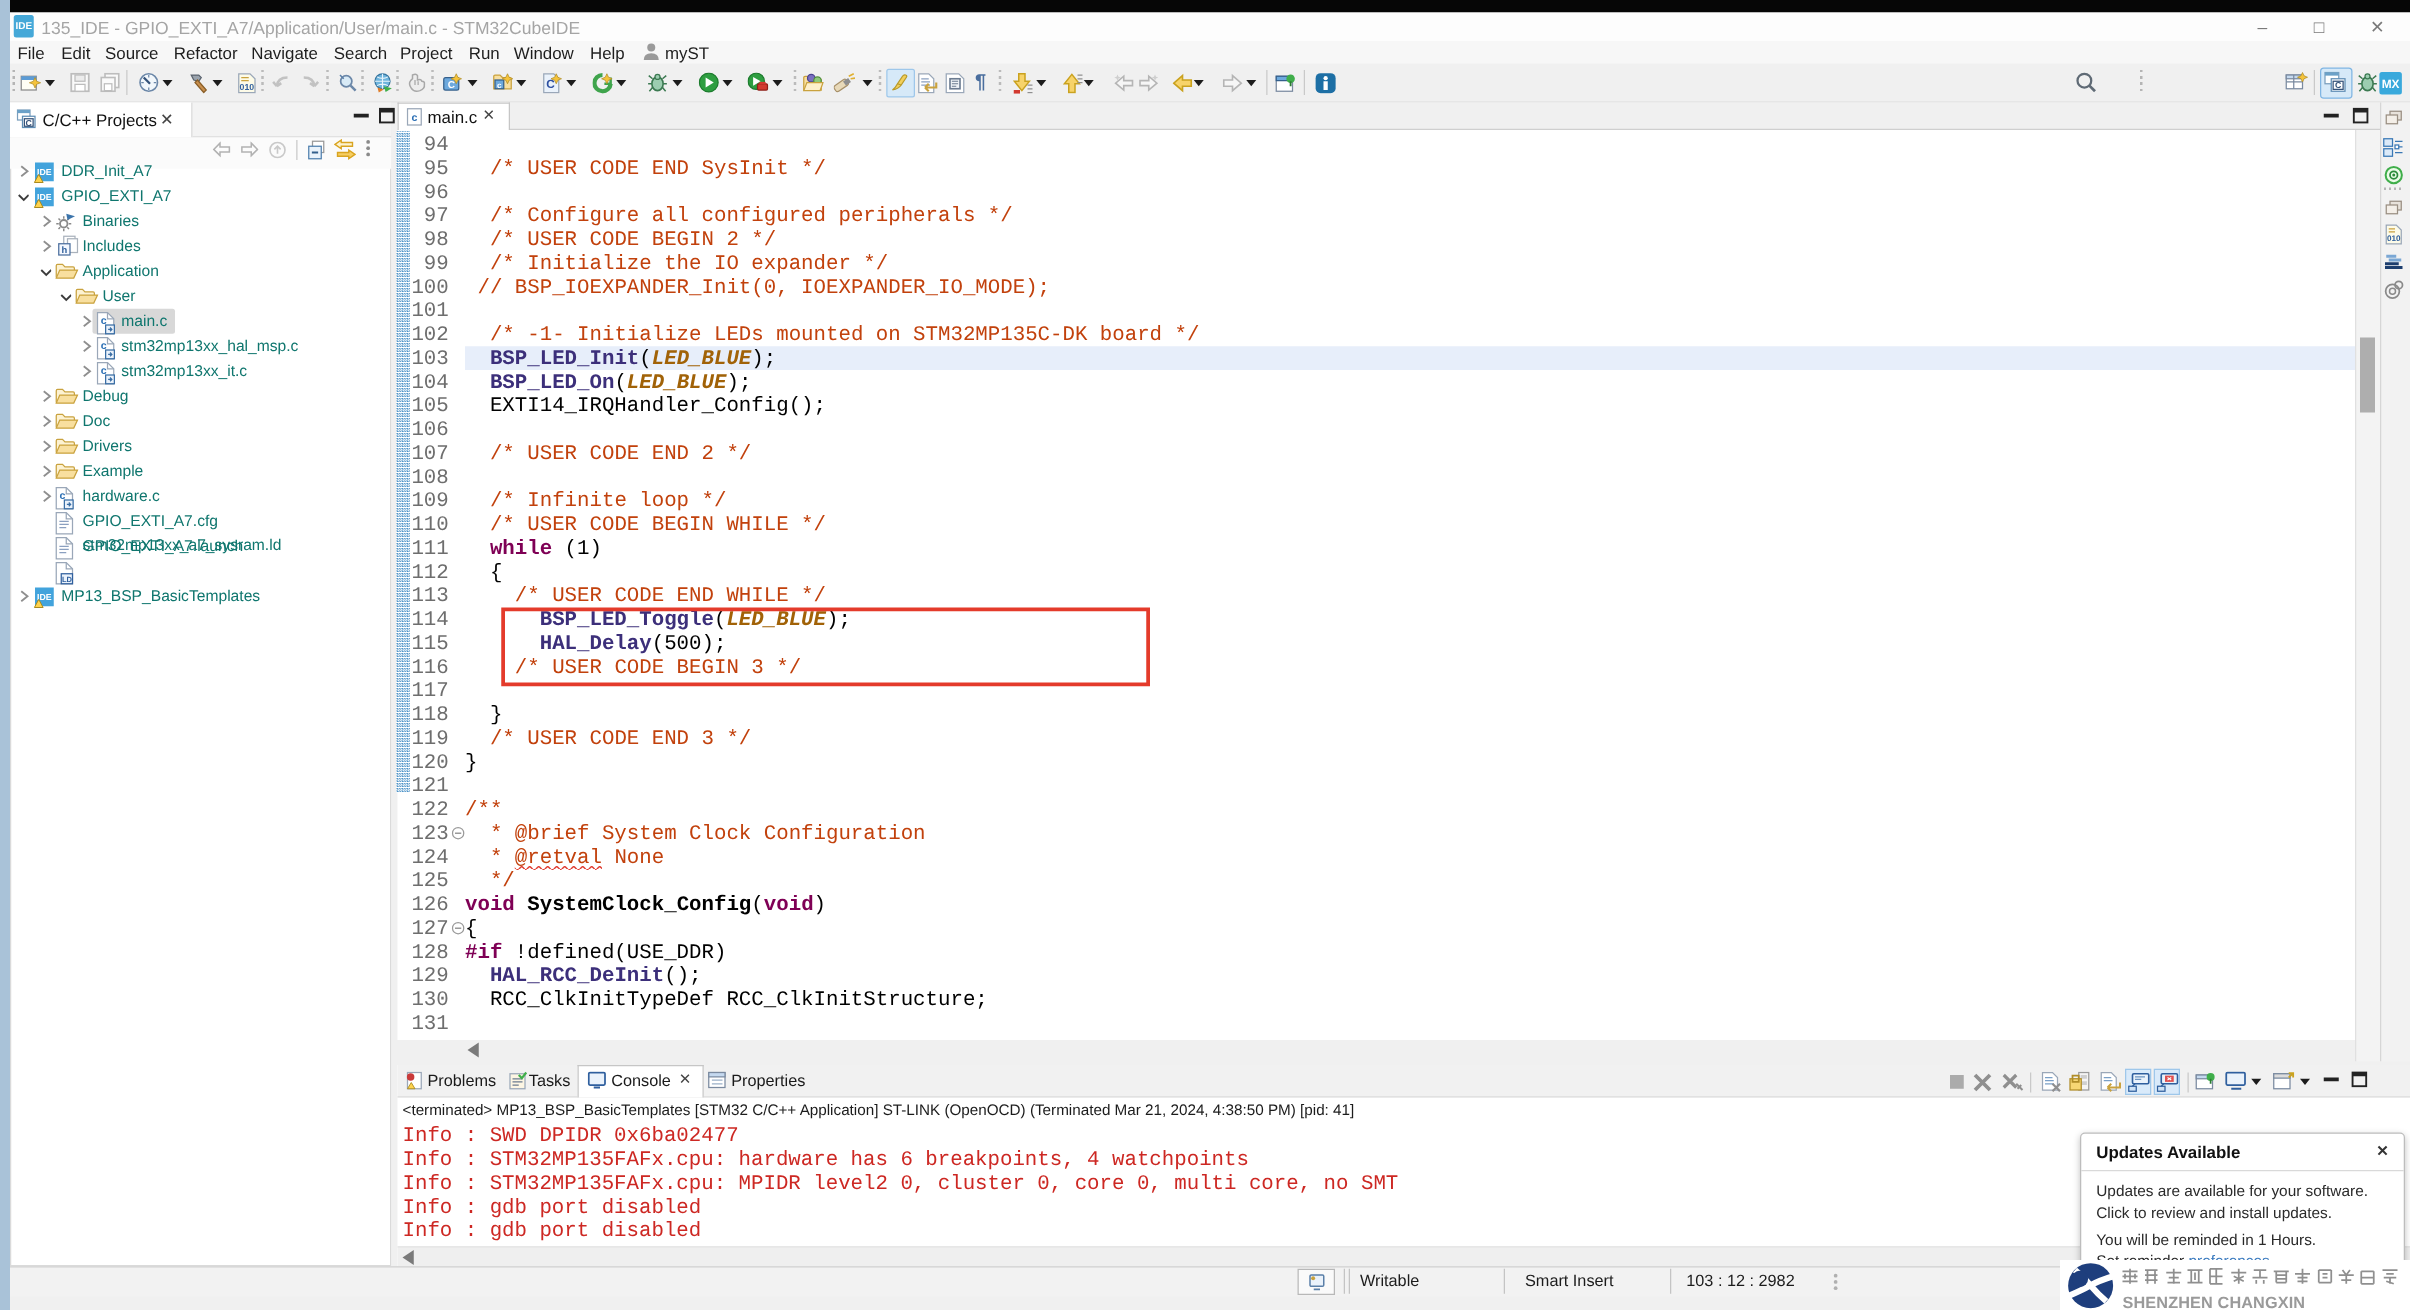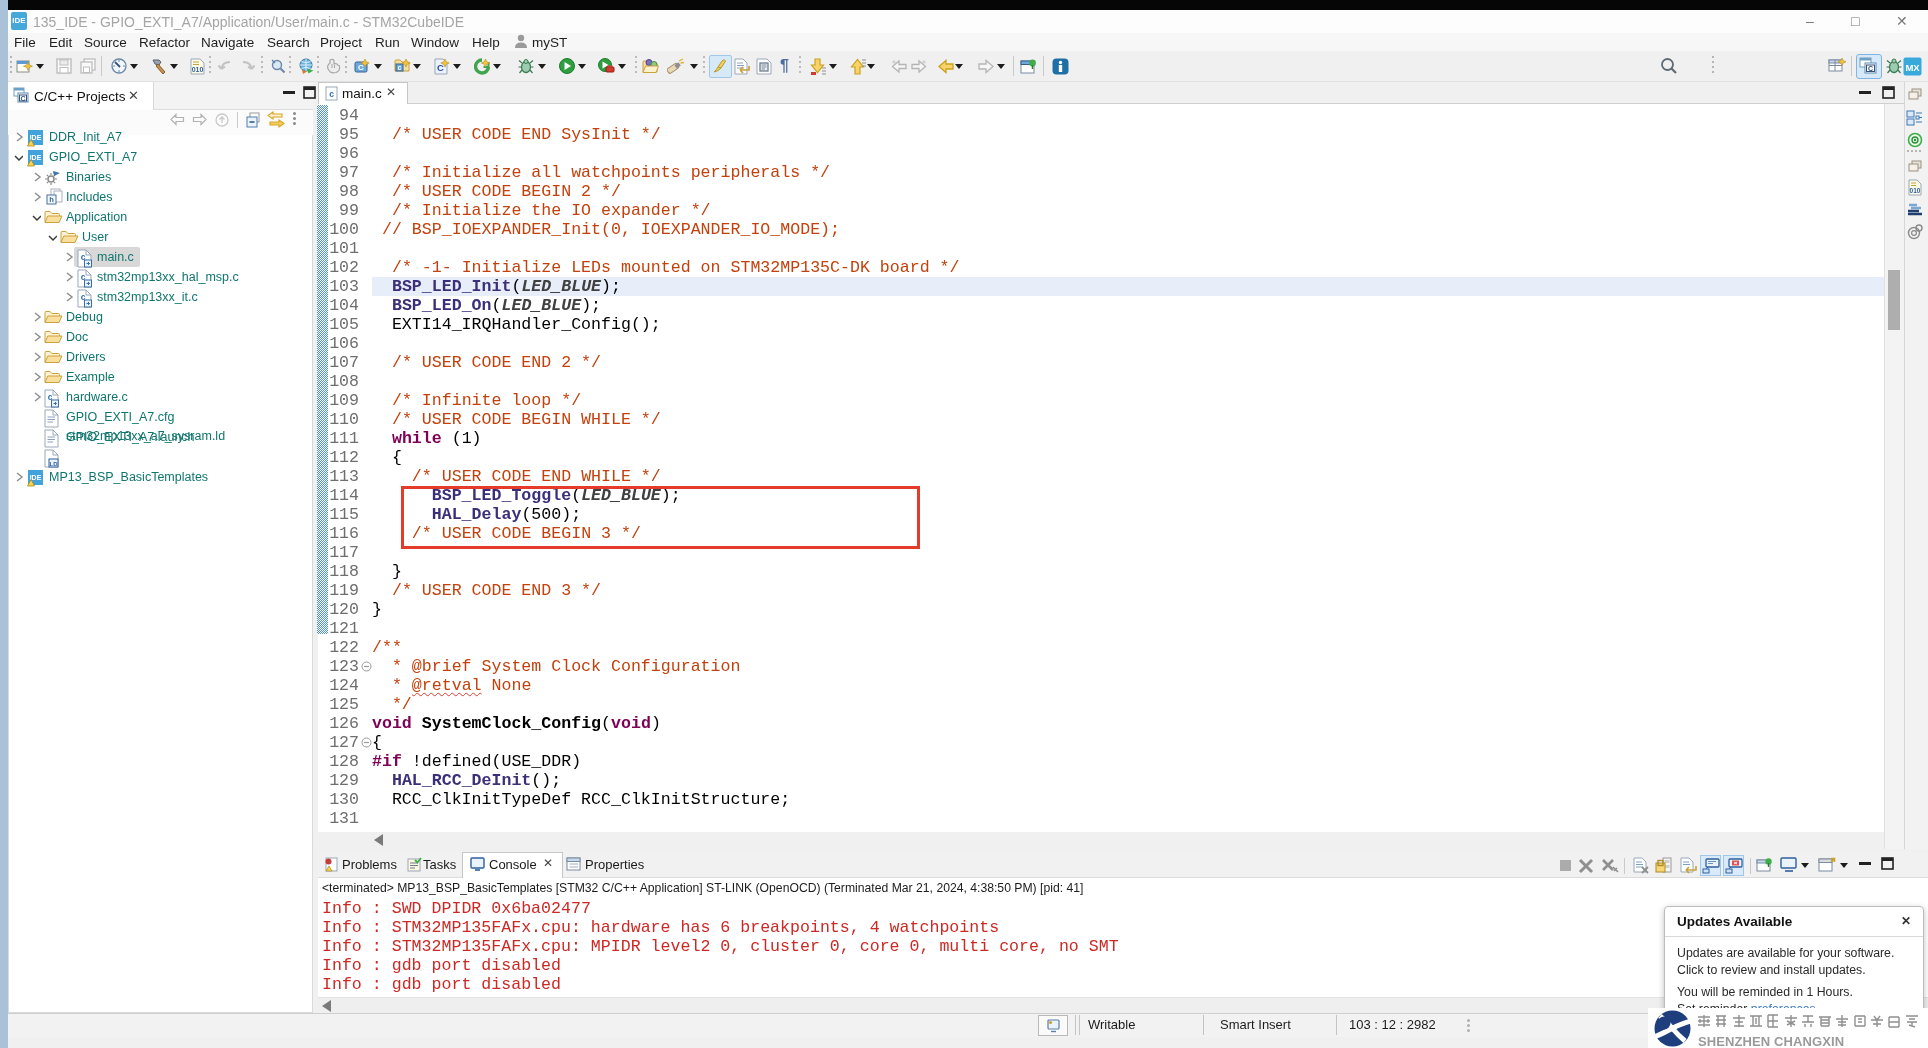--- a/index.html
+++ b/index.html
@@ -35,21 +35,21 @@
 #etab{left:318px;top:82px;width:90px;height:22px;background:#fff;border:1px solid #c6c6c6;border-bottom:none}
 #editor{left:318px;top:104px;width:1566px;height:728px;background:#fff}
 #ruler{left:317px;top:105px;width:11px;height:529px;
  background:repeating-conic-gradient(#4f94c8 0% 25%,#ffffff 25% 50%);background-size:2px 2px}
 #lnums{left:318px;top:106px;width:41px;text-align:right;color:#6e6e6e;
  font-family:"Liberation Mono",monospace;font-size:16.6px;line-height:19px;white-space:pre}
 #codes{left:372px;top:106px;font-family:"Liberation Mono",monospace;font-size:16.6px;line-height:19px;white-space:pre;color:#000}
 .cm{color:#c2410c}
 .kw{color:#7f0055;font-weight:bold}
 .fn{color:#3c2f7a;font-weight:bold}
-.mac{color:#404040;font-style:italic;font-weight:bold}
+.mac{color:#a16207;font-style:italic;font-weight:bold}
 #curline{left:372px;top:277px;width:1512px;height:19px;background:#e7eefa}
 #redrect{left:401px;top:486px;width:519px;height:63px;border:3px solid #e43b2b;z-index:20}
 #ehscroll{left:366px;top:832px;width:1518px;height:17px;background:#f0f0f0}
 #evscroll{left:1884px;top:104px;width:20px;height:745px;background:#f3f3f3;border-left:1px solid #e0e0e0}
 #evthumb{left:1888px;top:270px;width:12px;height:60px;background:#aeaeae}
 #rsidebar{left:1904px;top:82px;width:24px;height:767px;background:#f2f2f2;border-left:1px solid #d6d6d6}
 
 #console{left:318px;top:852px;width:1610px;height:161px;background:#fff}
 #ctabrow{left:318px;top:852px;width:1610px;height:26px;background:#f1f1f1;border-bottom:1px solid #dcdcdc}
 #ctab{left:462px;top:852px;width:101px;height:26px;background:#fff;border:1px solid #c6c6c6;border-bottom:none}
@@ -552,21 +552,21 @@
 125
 126
 127
 128
 129
 130
 131</div>
 <div class="abs" id="codes">
   <span class="cm">/* USER CODE END SysInit */</span>
 
-  <span class="cm">/* Initialize all watchpoints peripherals */</span>
+  <span class="cm">/* Configure all configured peripherals */</span>
   <span class="cm">/* USER CODE BEGIN 2 */</span>
   <span class="cm">/* Initialize the IO expander */</span>
  <span class="cm">// BSP_IOEXPANDER_Init(0, IOEXPANDER_IO_MODE);</span>
 
   <span class="cm">/* -1- Initialize LEDs mounted on STM32MP135C-DK board */</span>
   <span class="fn">BSP_LED_Init</span>(<span class="mac">LED_BLUE</span>);
   <span class="fn">BSP_LED_On</span>(<span class="mac">LED_BLUE</span>);
   EXTI14_IRQHandler_Config();
 
   <span class="cm">/* USER CODE END 2 */</span>

